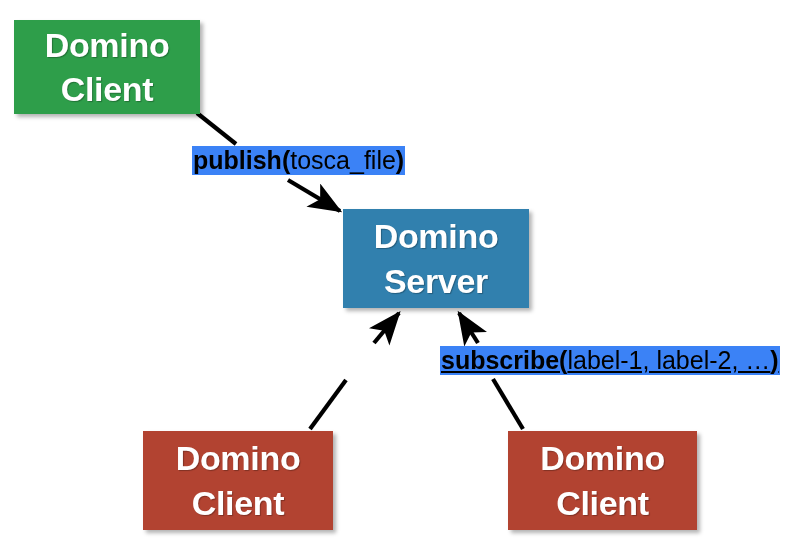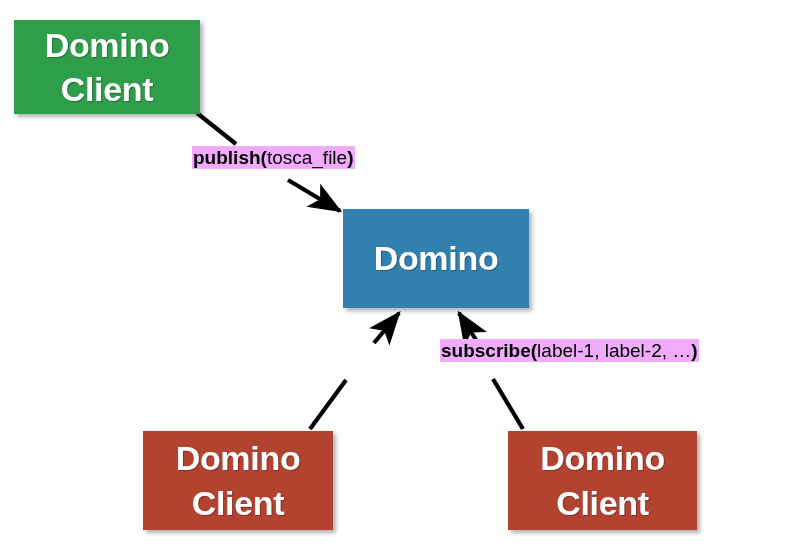--- a/index.html
+++ b/index.html
@@ -52,33 +52,33 @@
   svg.edges {
     position: absolute;
     left: 0; top: 0;
     width: 786px; height: 557px;
     pointer-events: none;
   }
 
   .edge-label {
     position: absolute;
     white-space: nowrap;
-    font-size: 19px;
+    font-size: 25px;
     color: #000000;
     line-height: 1;
     user-select: none;
-    background: #f0abfc;
+    background: #3b82f6;
     padding: 2px 1px;
   }
   .edge-label b { font-weight: bold; }
   .edge-label span.arg { font-weight: normal; }
 
   #label-publish          { left: 192px; top: 146px; }
   #label-subscribe-left   { left: 58px;  top: 347px; }
-  #label-subscribe-right  { left: 440px; top: 339px; }
+  #label-subscribe-right  { left: 440px; top: 346px; text-decoration: underline; }
 </style>
 </head>
 <body>
 
 <div id="canvas">
 
   <svg class="edges" viewBox="0 0 786 557" xmlns="http://www.w3.org/2000/svg">
     <defs>
       <marker id="arrowhead" markerWidth="9" markerHeight="9" refX="7.4" refY="3.2" orient="auto" markerUnits="strokeWidth">
         <path d="M0,0 L8,3.2 L0,6.4 L1.9,3.2 Z" fill="#000000"></path>
@@ -101,20 +101,21 @@
     </g>
   </svg>
 
   <div class="node" id="node-client-publisher" style="background:#2e9e4a">
     <span class="ln">Domino</span>
     <span class="ln">Client</span>
   </div>
 
   <div class="node" id="node-server" style="background:#3180ae">
     <span class="ln">Domino</span>
+    <span class="ln">Server</span>
   </div>
 
   <div class="node" id="node-client-subscriber-left" style="background:#b24331">
     <span class="ln">Domino</span>
     <span class="ln">Client</span>
   </div>
 
   <div class="node" id="node-client-subscriber-right" style="background:#b24331">
     <span class="ln">Domino</span>
     <span class="ln">Client</span>

